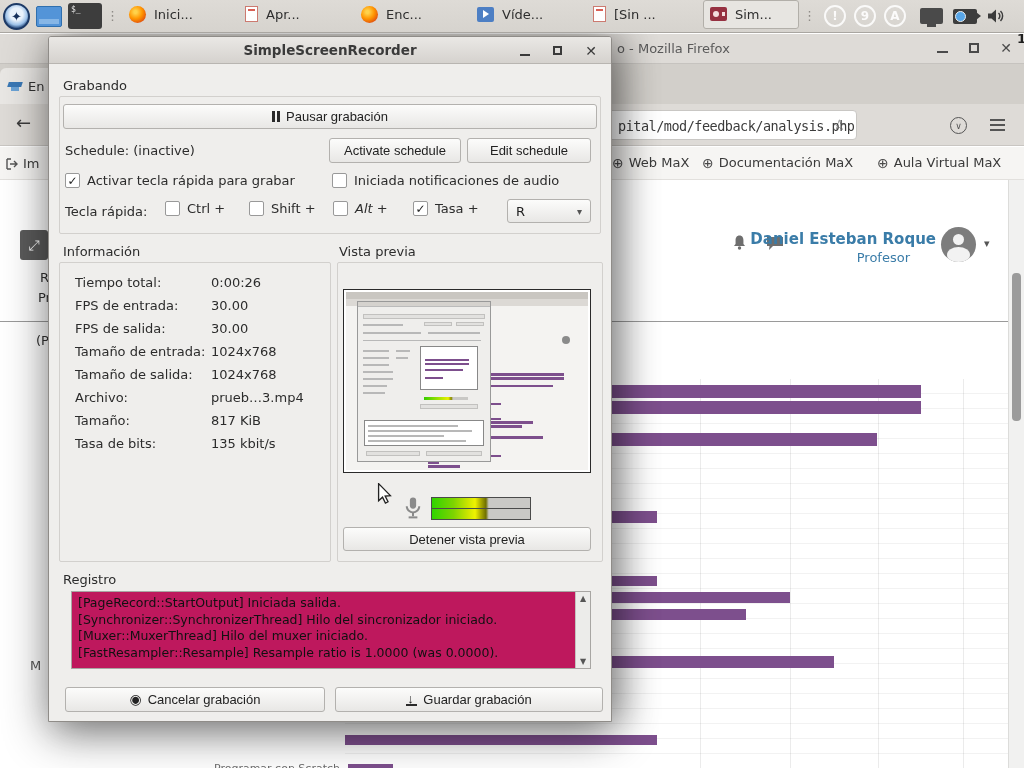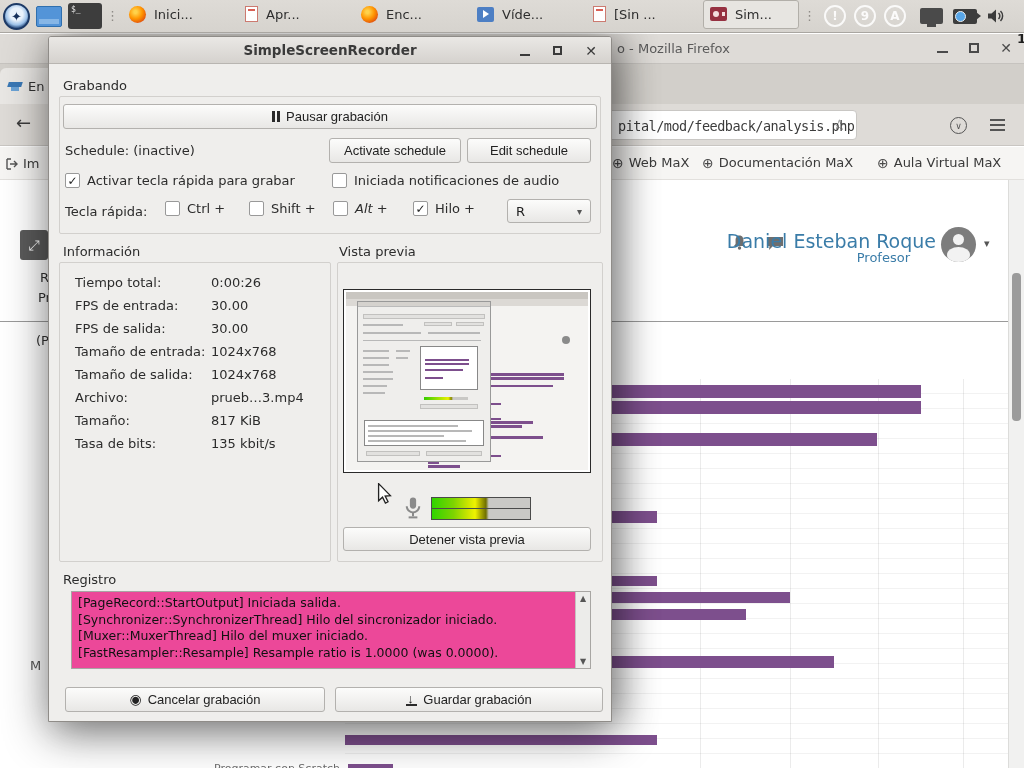--- a/index.html
+++ b/index.html
@@ -67,21 +67,21 @@
   .hamburger span { width:15px; height:2px; background:#555; }
   .ff-bookmarks { position:absolute; left:0; top:113px; width:1024px; height:33px; background:#f6f5f3; border-bottom:1px solid #e2e0dd; }
   .bm-item { position:absolute; top:8px; display:flex; align-items:center; gap:5px; font-size:13px; color:#3a3a3a; }
   .globe { font-size:14px; color:#4a4a4a; line-height:14px; }
   .import-item { position:absolute; left:6px; top:9px; display:flex; align-items:center; gap:4px; font-size:13px; color:#3a3a3a; }
 
   .ff-page { position:absolute; left:0; top:146px; width:1024px; height:588px; background:#fff; }
   .user-area { position:absolute; left:0; top:0; width:1024px; height:100px; }
   .bell-icon { position:absolute; left:731px; top:54px; }
   .chat-icon { position:absolute; left:766px; top:56px; }
-  .user-name { position:absolute; left:650px; top:50px; width:286px; text-align:right; font-size:19px; color:#3a7ca8; }
+  .user-name { position:absolute; left:650px; top:50px; width:286px; text-align:right; font-size:15px; color:#3a7ca8;font-weight:bold; }
   .user-role { position:absolute; left:650px; top:70px; width:260px; text-align:right; font-size:13px; color:#3a7ca8; }
   .avatar { position:absolute; left:941px; top:47px; width:35px; height:35px; border-radius:50%; background:#7d7d7d; overflow:hidden; }
   .avatar::before { content:""; position:absolute; left:12px; top:7px; width:11px; height:11px; border-radius:50%; background:#f2f2f2; }
   .avatar::after { content:""; position:absolute; left:6px; top:20px; width:23px; height:16px; border-radius:50%; background:#f2f2f2; }
   .user-caret { position:absolute; left:984px; top:57px; font-size:11px; color:#555; }
   .page-divider { position:absolute; left:0; top:141px; width:1008px; height:1px; background:#9a9a9a; }
   .expand-btn { position:absolute; left:20px; top:50px; width:28px; height:30px; background:#5b5b5b; border-radius:3px;
     color:#fff; font-size:14px; display:flex; align-items:center; justify-content:center; }
   .frag { position:absolute; font-size:13px; color:#333; }
   .plot-area { position:absolute; left:345px; top:199px; width:663px; height:415px;
@@ -128,21 +128,21 @@
   .pv-ssr-title { height:5px; background:#d5d2ce; border-bottom:1px solid #bbb; }
   .pv-line { position:absolute; height:2px; background:#b8b8b8; }
   .pv-btnline { position:absolute; height:5px; background:#e2e1df; border:1px solid #c2c1bf; }
   .pv-white { position:absolute; background:#fff; border:1px solid #888; }
   .pv-meter { position:absolute; height:3px; background:linear-gradient(90deg,#35cc00,#e8f000 55%,#8a8a00 62%,#c9c8c5 66%,#c9c8c5); }
   .pv-bar { position:absolute; background:#7d4f8d; }
   .mini-avatar { position:absolute; left:216px; top:44px; width:8px; height:8px; border-radius:50%; background:#8a8a8a; }
   .meter { position:absolute; background:#4a4a4a; padding:1px; display:flex; flex-direction:column; gap:1px; }
   .meter .row { width:98px; height:10px;
     background:linear-gradient(90deg,#2fd400 0%,#7ed400 22%,#c8e400 36%,#eef200 44%,#a8a800 50%,#6f6f00 55%,#c9c8c5 58%,#c9c8c5 100%); }
-  .logbox { position:absolute; background:#ec4899; border:1px solid #a8a6a3; }
+  .logbox { position:absolute; background:#be185d; border:1px solid #a8a6a3; }
   .log-lines { position:absolute; left:6px; top:3px; right:18px; font-size:12.5px; line-height:16.5px; color:#111;
     white-space:nowrap; overflow:hidden; }
   .log-scroll { position:absolute; right:0; top:0; bottom:0; width:15px; background:#ececea; border-left:1px solid #c5c3c0;
     display:flex; flex-direction:column; justify-content:space-between; align-items:center; padding:2px 0; }
   .log-scroll span { font-size:8px; color:#555; }
   .rec-dot { font-size:14px; line-height:13px; }
   .save-glyph { display:inline-block; position:relative; width:11px; height:12px; }
   .save-glyph::before { content:"↓"; position:absolute; left:1px; top:-3px; font-weight:bold; font-size:13px; }
   .save-glyph::after { content:""; position:absolute; left:0; bottom:0; width:11px; height:2px; background:#2a2a2a; }
   .cursor-arrow { position:absolute; z-index:30; }
@@ -346,21 +346,21 @@
     <span class="cb" style="left:200px; top:164px;">
       <span class="box"></span>
       <span>Shift +</span>
     </span>
     <span class="cb" style="left:284px; top:164px;font-style:italic;">
       <span class="box"></span>
       <span>Alt +</span>
     </span>
     <span class="cb checked" style="left:364px; top:164px;">
       <span class="box"></span>
-      <span>Hilo +</span>
+      <span>Tasa +</span>
     </span>
     <span class="dropdown" style="left:458px; top:162px; width:84px; height:24px;">
       <span>R</span>
       <span class="caret">▾</span>
     </span>
 
     <span class="sec-label" style="left:14px; top:207px;">Información</span>
     <div class="groupbox" style="left:10px; top:225px; width:272px; height:300px;"></div>
     <div class="info-row" style="top:238px;">
         <span class="lbl">Tiempo total:</span>

